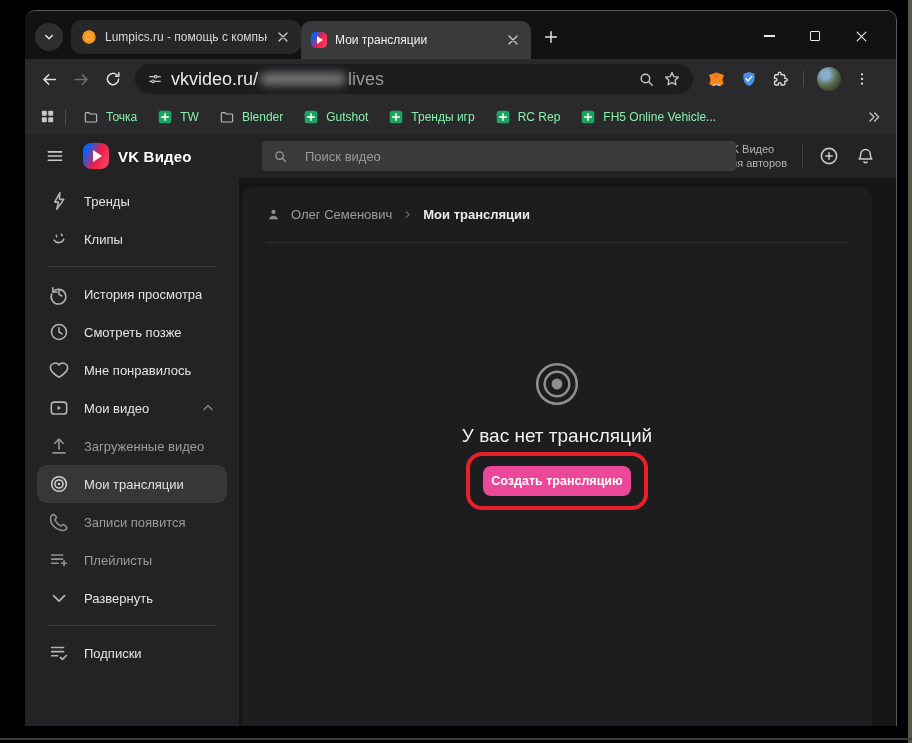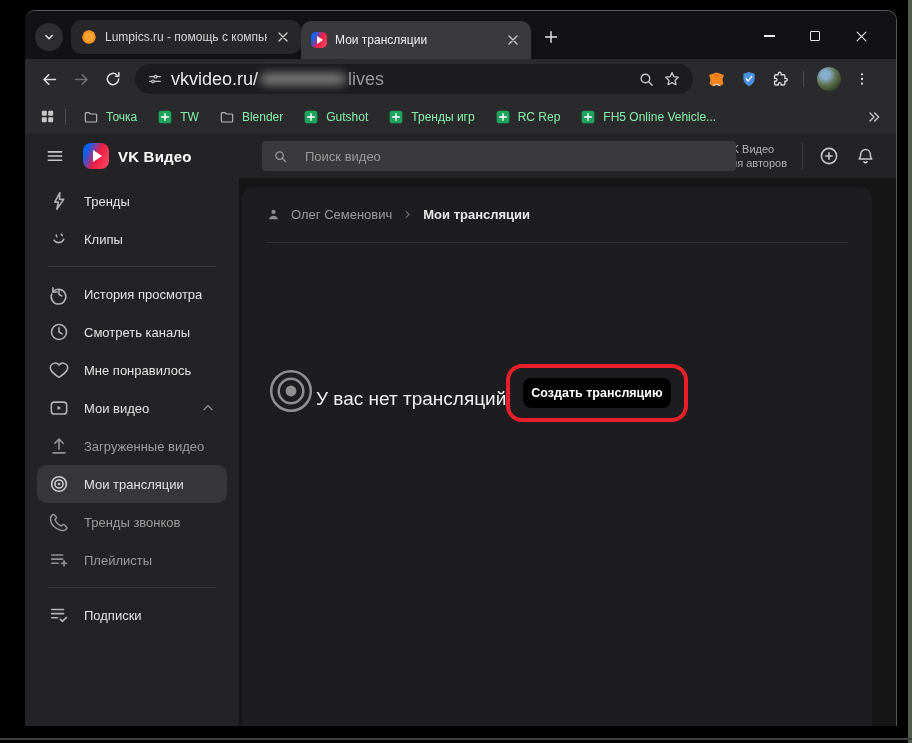--- a/index.html
+++ b/index.html
@@ -84,25 +84,25 @@
   .sb-label { white-space:nowrap; overflow:hidden; }
   .sb-row .trail { margin-left:auto; color:#9b9b9b; }
   .sb-divider { height:1px; background:#39393b; margin:8px 11px; }
 
   .main-area { flex:1; min-width:0; padding:9px 24px 0 3px; display:flex; }
   .card { flex:1; background:#1d1d1f; border-radius:12px 12px 0 0; padding:0 24px; display:flex; flex-direction:column; }
   .breadcrumb { height:56px; flex:none; display:flex; align-items:center; gap:10px; border-bottom:1px solid #303032; font-size:13px; }
   .bc-user { color:#9c9c9c; }
   .bc-page { color:#eaeaea; font-weight:600; }
 
-  .empty-state { display:flex; flex-direction:row; align-items:center; margin-top:116px; text-align:center; }
+  .empty-state { display:flex; flex-direction:column; align-items:center; margin-top:116px; text-align:center; }
   .empty-title { margin-top:16px; font-size:19px; font-weight:500; color:#f0f0f0; }
   .empty-subtitle { margin-top:7px; font-size:13px; color:#9c9c9c; }
   .annotation-box { margin-top:5px; border:4px solid #e8202a; border-radius:16px; padding:10px 13px; }
-  .create-btn { background:#000000; border:none; border-radius:8px; padding:8px 8px; font-size:12.5px; font-weight:700; color:#fff; font-family:inherit; }
+  .create-btn { background:#ec4899; border:none; border-radius:8px; padding:8px 8px; font-size:12.5px; font-weight:700; color:#fff; font-family:inherit; }
 </style>
 </head>
 <body>
 
 <div class="desktop-green-edge"></div>
 <div class="desktop-bottom-line"></div>
 
 <div class="window">
 
   <div class="tabstrip">
@@ -403,21 +403,21 @@
           </span>
           <span class="sb-label">История просмотра</span>
         </div>
         <div class="sb-row main">
           <span class="icon" style="height: 22px; width: 22px;">
             <svg viewBox="0 0 24 24" fill="none" stroke="currentColor" stroke-width="1.7" stroke-linecap="round">
               <circle cx="12" cy="12" r="8.2"></circle>
               <path d="M12 7.4V12l3.4 2"></path>
             </svg>
           </span>
-          <span class="sb-label">Смотреть каналы</span>
+          <span class="sb-label">Смотреть позже</span>
         </div>
         <div class="sb-row main">
           <span class="icon" style="height: 22px; width: 22px;">
             <svg viewBox="0 0 24 24" fill="none" stroke="currentColor" stroke-width="1.7" stroke-linejoin="round">
               <path d="M12 20s-7.4-4.6-9.2-9A5.2 5.2 0 0 1 12 6.6 5.2 5.2 0 0 1 21.2 11c-1.8 4.4-9.2 9-9.2 9Z"></path>
             </svg>
           </span>
           <span class="sb-label">Мне понравилось</span>
         </div>
         <div class="sb-row main">
@@ -452,30 +452,38 @@
             </svg>
           </span>
           <span class="sb-label">Мои трансляции</span>
         </div>
         <div class="sb-row sub">
           <span class="icon" style="height: 22px; width: 22px;">
             <svg viewBox="0 0 24 24" fill="none" stroke="currentColor" stroke-width="1.7" stroke-linecap="round" stroke-linejoin="round">
               <path d="M6.5 3.9 8.7 6a1.5 1.5 0 0 1 0 2.1L7.5 9.3a13 13 0 0 0 7.1 7.1l1.2-1.2a1.5 1.5 0 0 1 2.1 0l2.2 2.2a1.5 1.5 0 0 1 0 2.1l-1.3 1.3c-1.2 1.2-8 .5-12.6-4.1S2.6 6.5 3.8 5.3l1.3-1.3a1.5 1.5 0 0 1 1.4-.1Z"></path>
             </svg>
           </span>
-          <span class="sb-label">Тренды звонков</span>
+          <span class="sb-label">Записи появится</span>
         </div>
         <div class="sb-row sub">
           <span class="icon" style="height: 22px; width: 22px;">
             <svg viewBox="0 0 24 24" fill="none" stroke="currentColor" stroke-width="1.8" stroke-linecap="round">
               <path d="M4 6.5h12M4 11h12M4 15.5h7"></path>
               <path d="M17.5 12.8v5.4M14.8 15.5h5.4"></path>
             </svg>
           </span>
           <span class="sb-label">Плейлисты</span>
+        </div>
+        <div class="sb-row main">
+          <span class="icon" style="height: 22px; width: 22px;">
+            <svg viewBox="0 0 24 24" fill="none" stroke="currentColor" stroke-width="1.9" stroke-linecap="round" stroke-linejoin="round">
+              <path d="M6 9.5l6 6 6-6"></path>
+            </svg>
+          </span>
+          <span class="sb-label">Развернуть</span>
         </div>
         <div class="sb-divider"></div>
         <div class="sb-row main">
           <span class="icon" style="height: 22px; width: 22px;">
             <svg viewBox="0 0 24 24" fill="none" stroke="currentColor" stroke-width="1.8" stroke-linecap="round" stroke-linejoin="round">
               <path d="M4 6h13M4 10.5h13M4 15h6.5"></path>
               <path d="M13.5 16.8l2.2 2.2 4.3-4.3"></path>
             </svg>
           </span>
           <span class="sb-label">Подписки</span>

